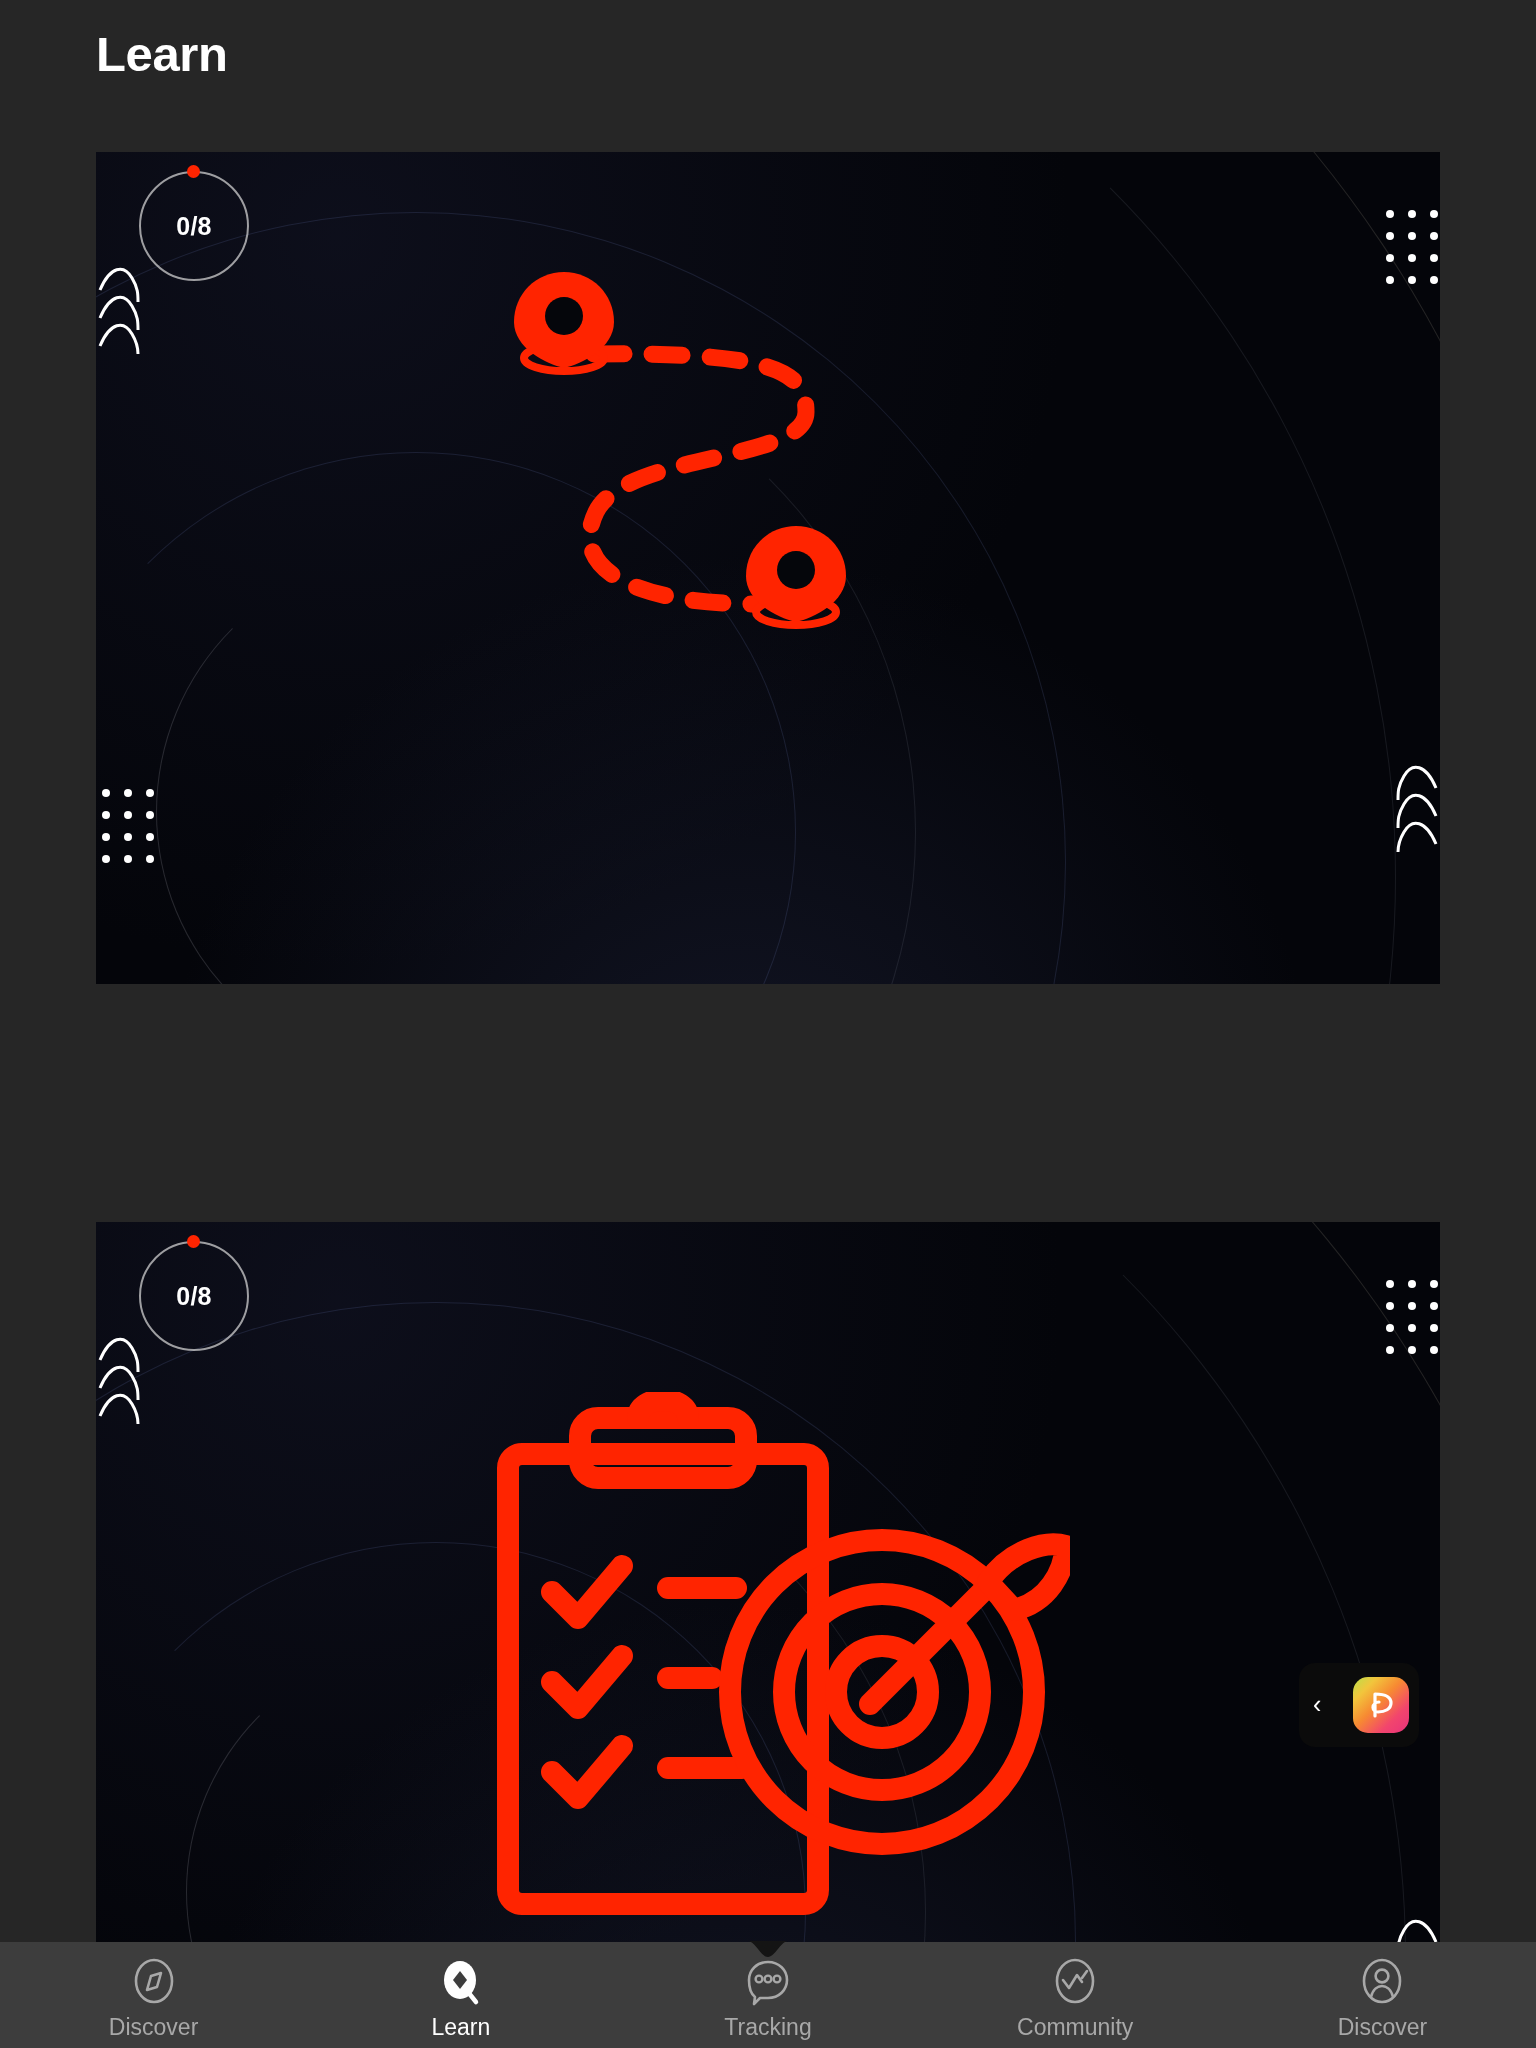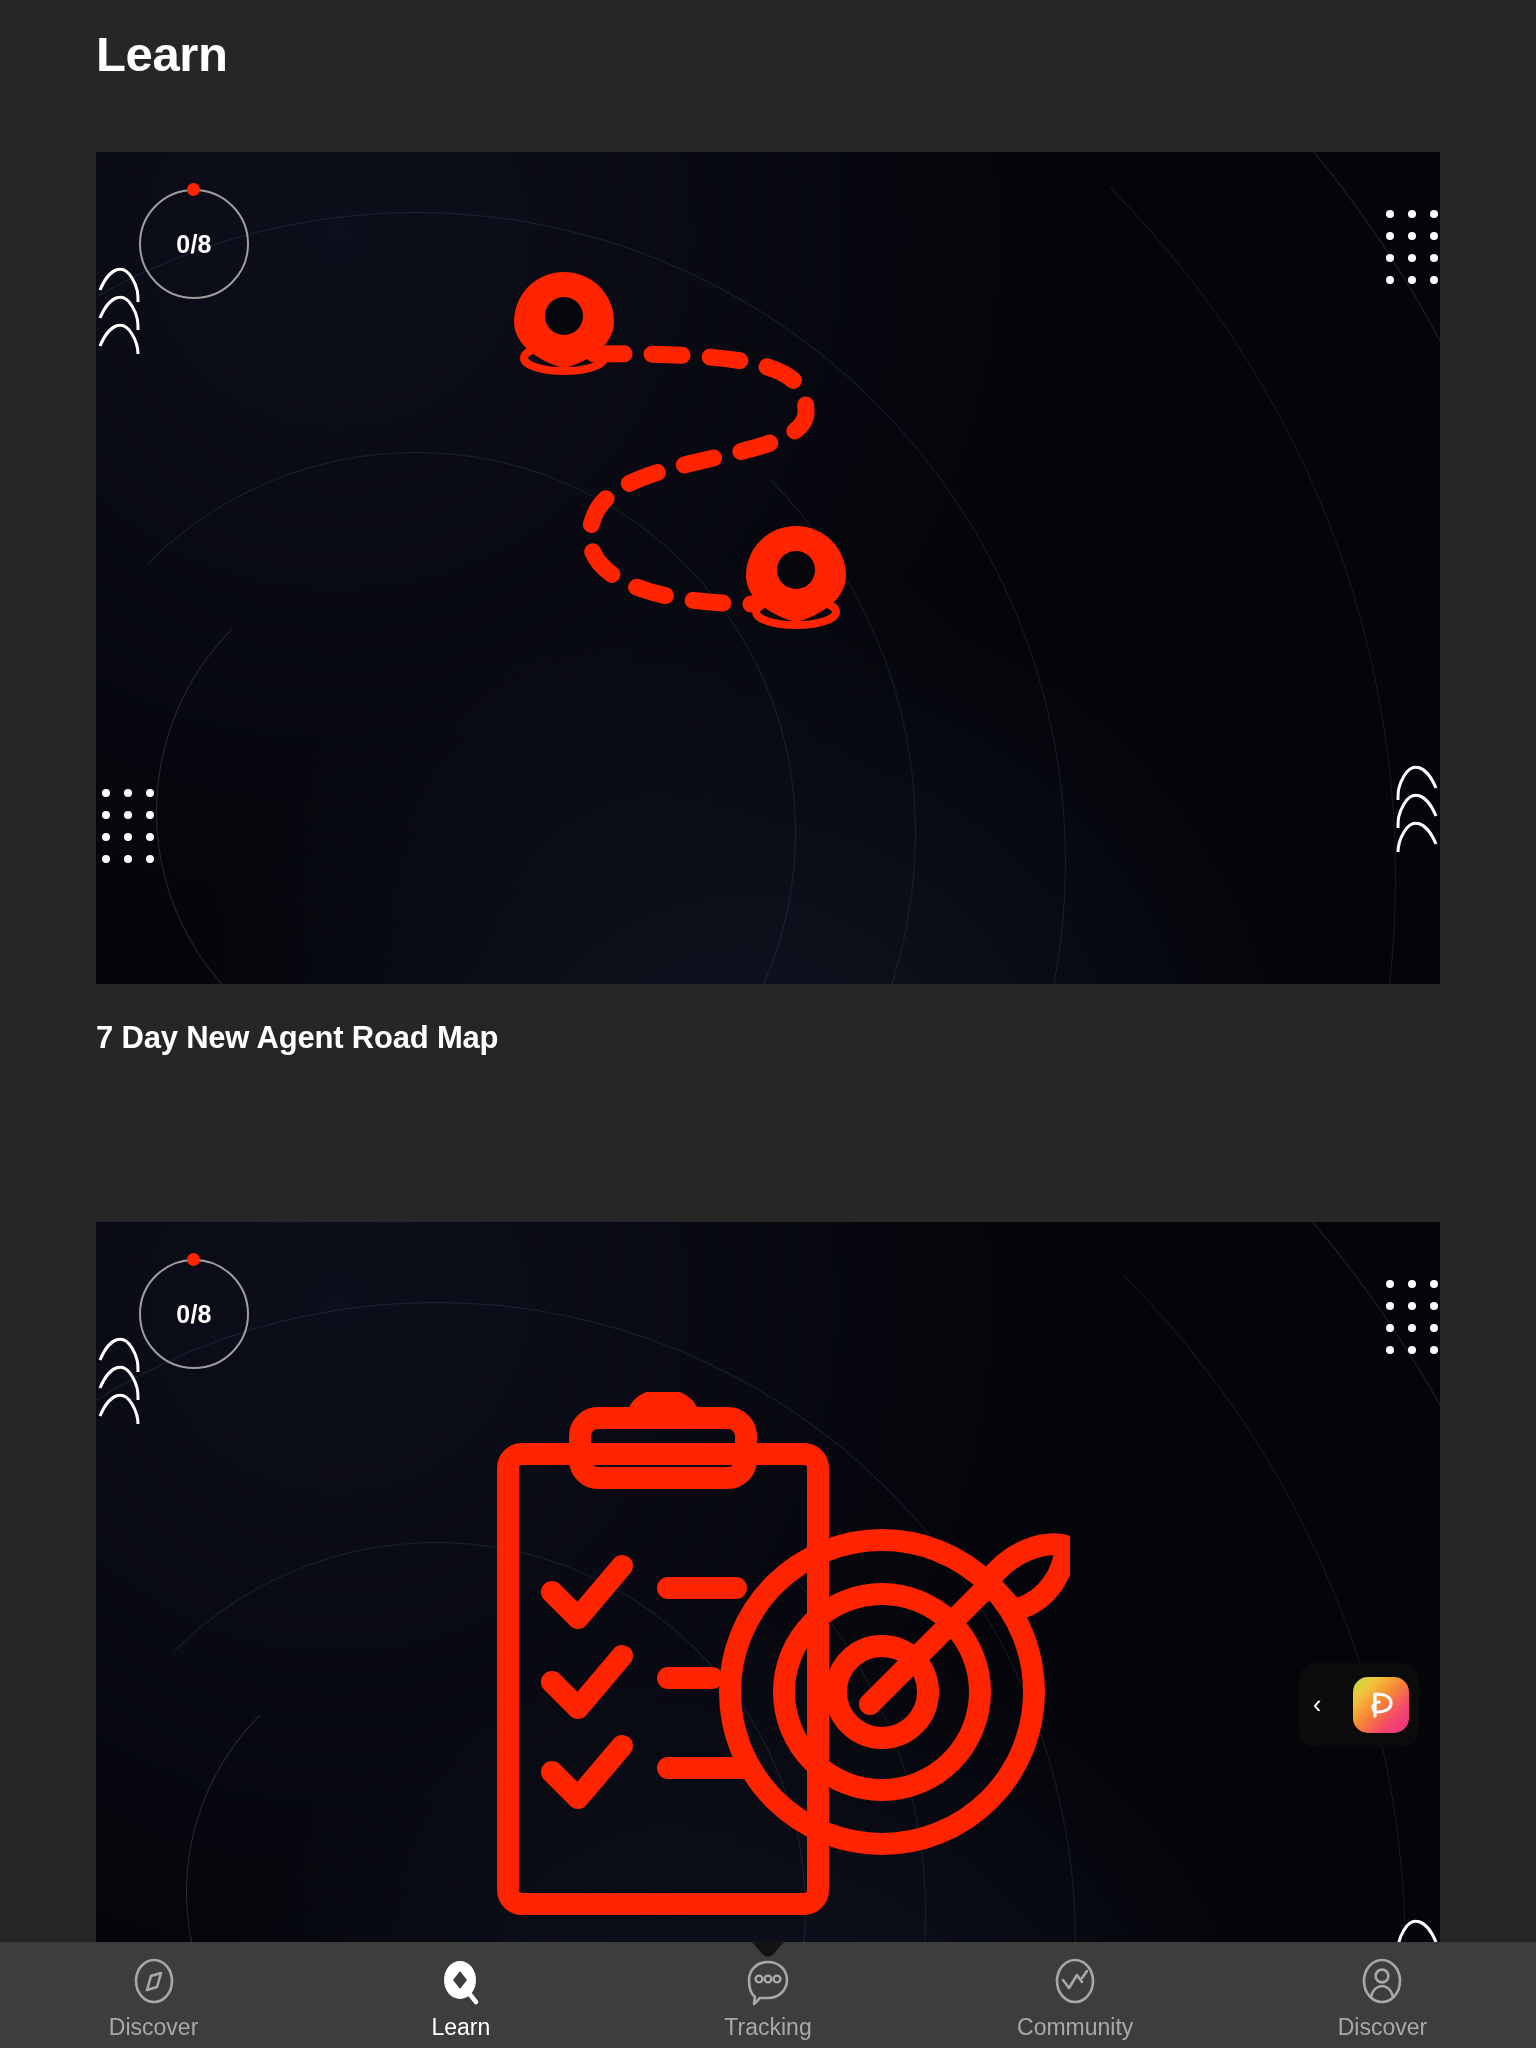--- a/index.html
+++ b/index.html
@@ -68,21 +68,21 @@
     border-left-color:transparent;
     border-top-color:transparent;
   }
   .arc.b{ border:1px solid rgba(150,170,255,0.13); border-left-color:transparent; border-bottom-color:transparent;}
   .arc.w{ border:1px solid rgba(225,225,235,0.16); border-right-color:transparent; border-top-color:transparent;}
   .arc.f{ border:1px solid rgba(255,245,215,0.13); border-left-color:transparent; border-bottom-color:transparent;}
 
   
   .progress-badge{
     position:absolute;
-    left:43px; top:37px;
+    left:43px; top:19px;
     width:110px; height:110px;
   }
   .progress-badge .ring{
     position:absolute; inset:0;
     border-radius:50%;
     border:2px solid rgba(215,215,215,0.72);
   }
   .progress-badge .dot{
     position:absolute;
     left:50%; top:-6px;
@@ -277,21 +277,20 @@
                    C 106 112, 138 96, 138 70 C 138 42, 116 20, 88 20 Z" fill="#ff2400"></path>
           <circle cx="88" cy="64" r="19" fill="#05060b"></circle>
 
           <ellipse cx="320" cy="360" rx="40" ry="13" fill="none" stroke="#ff2400" stroke-width="8"></ellipse>
           <path d="M320 274 C 292 274, 270 296, 270 324 C 270 350, 302 366, 320 370
                    C 338 366, 370 350, 370 324 C 370 296, 348 274, 320 274 Z" fill="#ff2400"></path>
           <circle cx="320" cy="318" r="19" fill="#05060b"></circle>
         </svg>
       </div>
 
-      <div class="card-title">7 Day New Agent Road Map</div>
     </div>
 
     <div class="card card-2">
       <div class="card-media">
         <div class="startrail"></div>
         <div class="arcs">
           <div class="arc" style="left:-150px;  top:200px;  width:980px;   height:980px;"></div>
           <div class="arc b" style="left:-300px;  top:80px;   width:1280px;  height:1280px;"></div>
           <div class="arc w" style="left:-450px;  top:-70px;  width:1600px;  height:1600px;"></div>
           <div class="arc" style="left:-620px;  top:-230px; width:1930px;  height:1930px;"></div>

